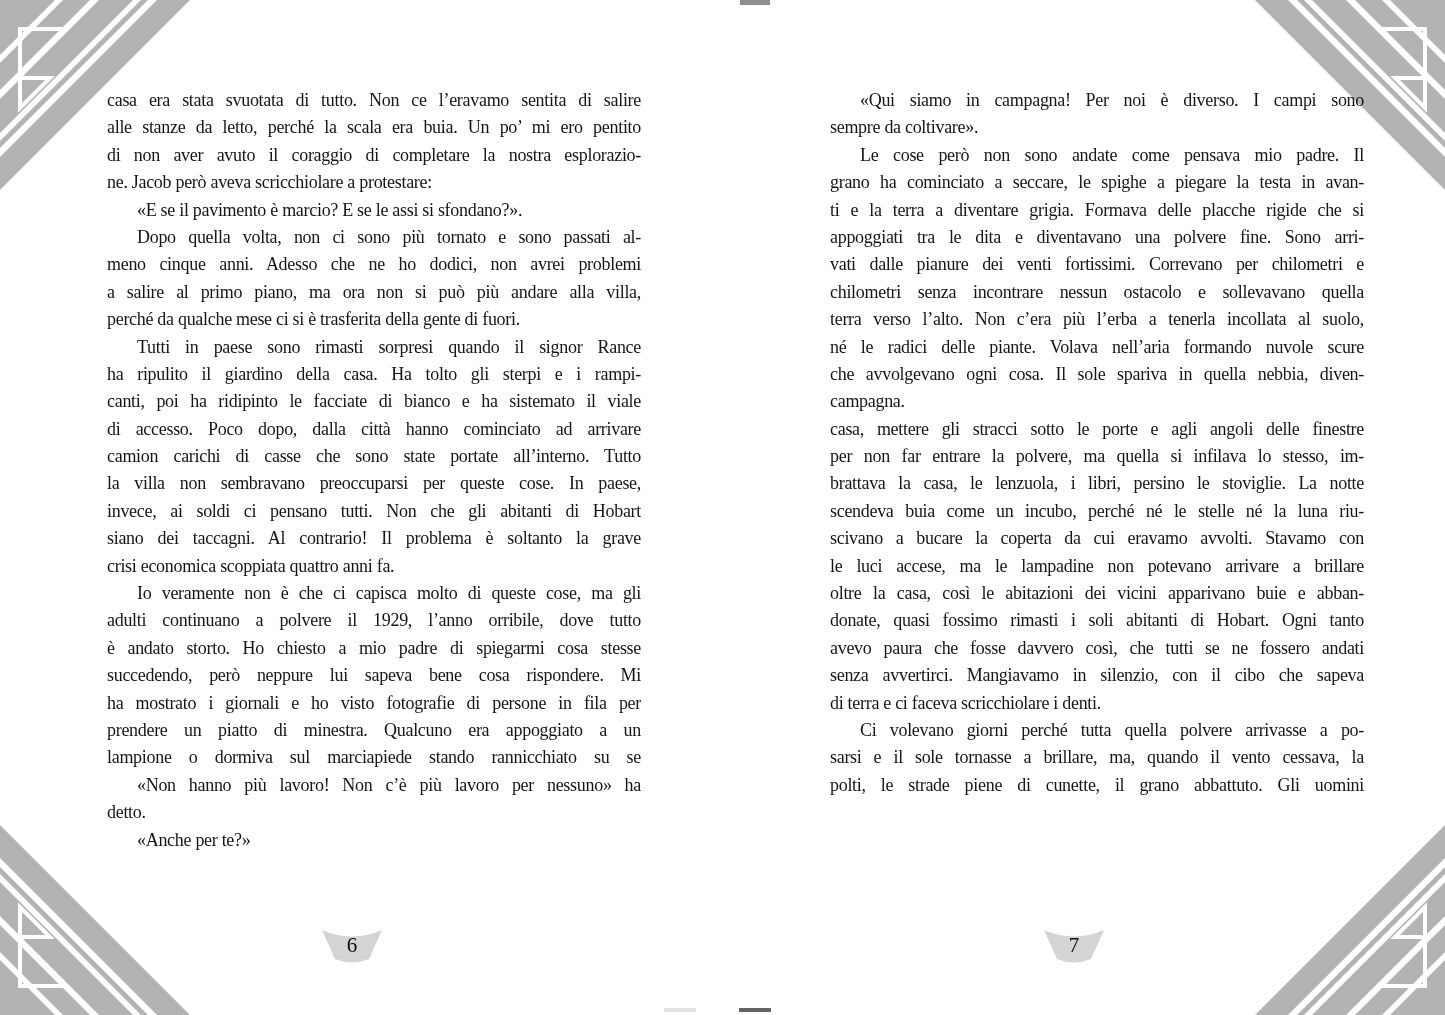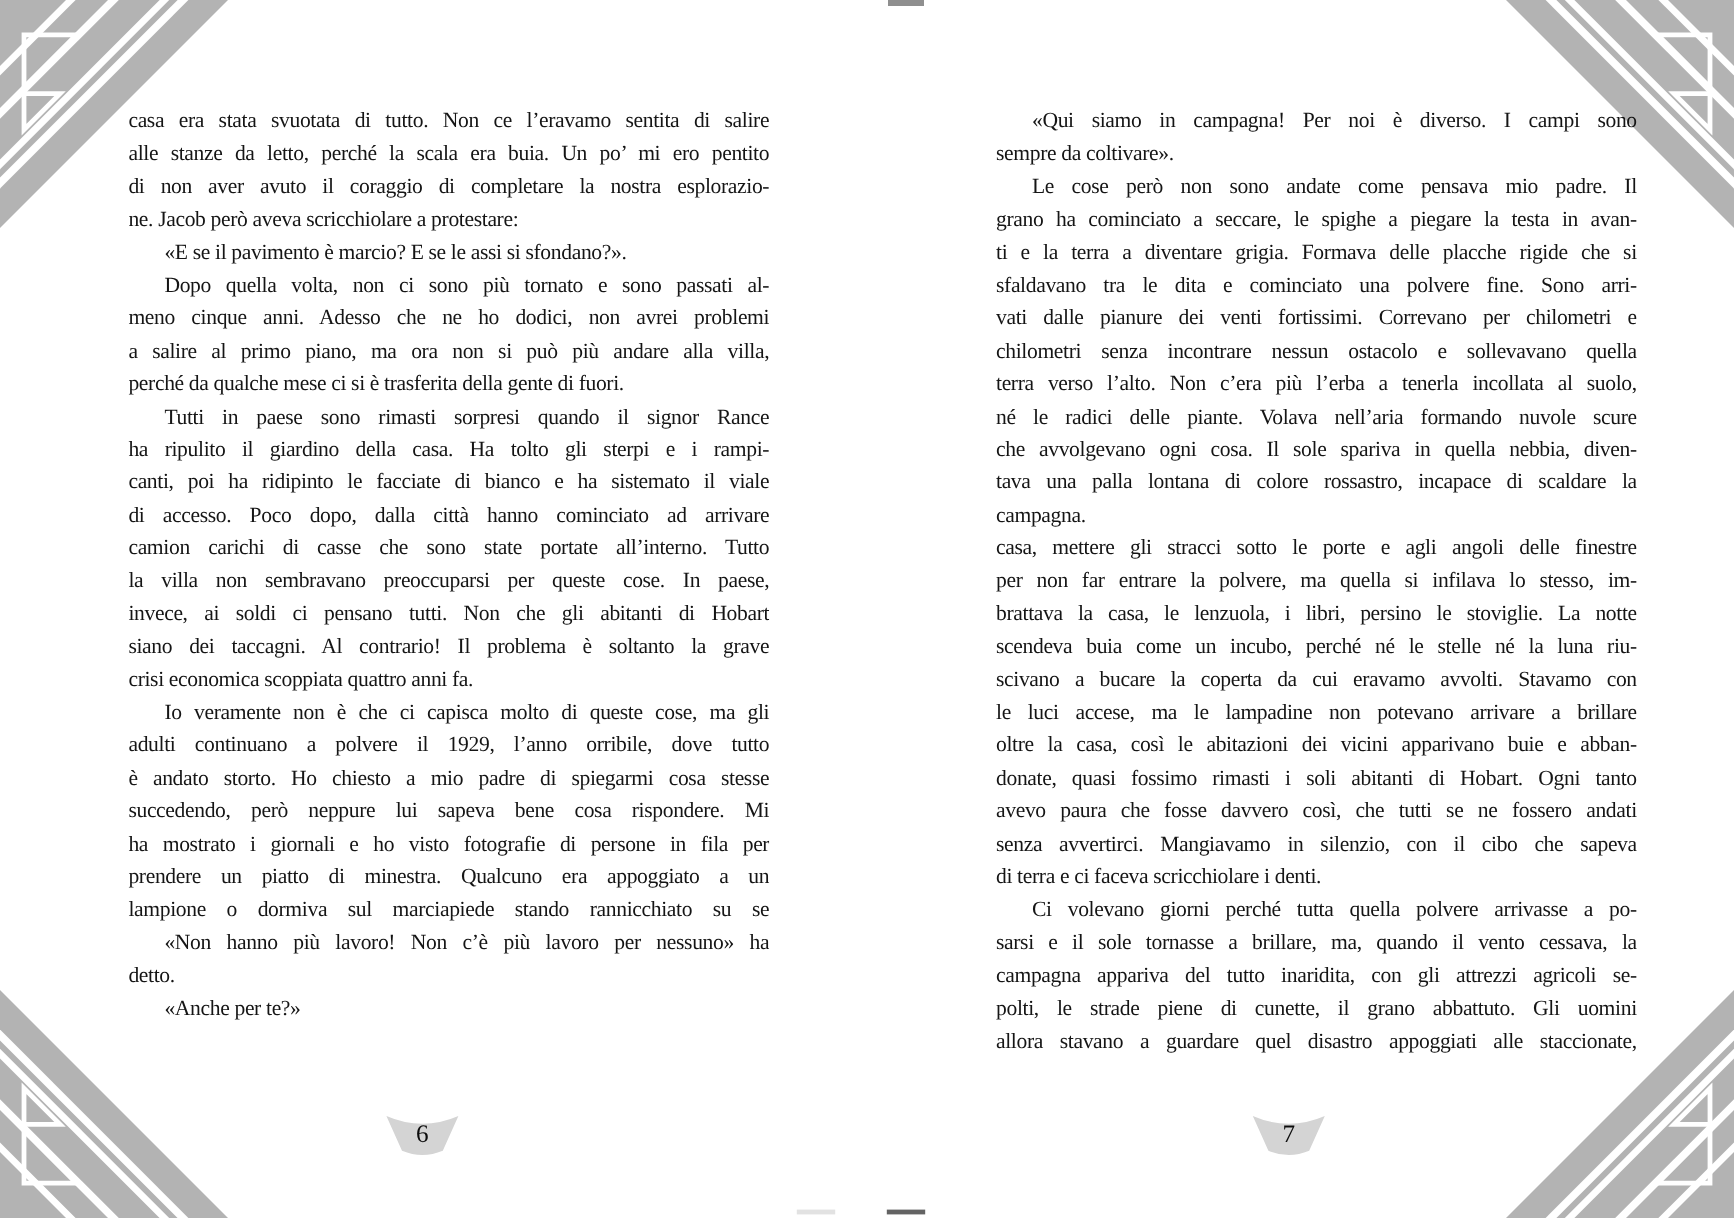--- a/index.html
+++ b/index.html
@@ -120,44 +120,41 @@
       <div class="line ind">«Non hanno più lavoro! Non c’è più lavoro per nessuno» ha</div>
       <div class="line last">detto.</div>
       <div class="line ind last">«Anche per te?»</div>
     </div>
   <div class="page-text right">
       <div class="line ind">«Qui siamo in campagna! Per noi è diverso. I campi sono</div>
       <div class="line last">sempre da coltivare».</div>
       <div class="line ind">Le cose però non sono andate come pensava mio padre. Il</div>
       <div class="line">grano ha cominciato a seccare, le spighe a piegare la testa in avan-</div>
       <div class="line">ti e la terra a diventare grigia. Formava delle placche rigide che si</div>
-      <div class="line">sfaldavano tra le dita e cominciato una polvere fine. Sono arri-</div>
+      <div class="line">appoggiati tra le dita e diventavano una polvere fine. Sono arri-</div>
       <div class="line">vati dalle pianure dei venti fortissimi. Correvano per chilometri e</div>
       <div class="line">chilometri senza incontrare nessun ostacolo e sollevavano quella</div>
       <div class="line">terra verso l’alto. Non c’era più l’erba a tenerla incollata al suolo,</div>
       <div class="line">né le radici delle piante. Volava nell’aria formando nuvole scure</div>
       <div class="line">che avvolgevano ogni cosa. Il sole spariva in quella nebbia, diven-</div>
-      <div class="line">tava una palla lontana di colore rossastro, incapace di scaldare la</div>
       <div class="line last">campagna.</div>
       <div class="line">casa, mettere gli stracci sotto le porte e agli angoli delle finestre</div>
       <div class="line">per non far entrare la polvere, ma quella si infilava lo stesso, im-</div>
       <div class="line">brattava la casa, le lenzuola, i libri, persino le stoviglie. La notte</div>
       <div class="line">scendeva buia come un incubo, perché né le stelle né la luna riu-</div>
       <div class="line">scivano a bucare la coperta da cui eravamo avvolti. Stavamo con</div>
       <div class="line">le luci accese, ma le lampadine non potevano arrivare a brillare</div>
       <div class="line">oltre la casa, così le abitazioni dei vicini apparivano buie e abban-</div>
       <div class="line">donate, quasi fossimo rimasti i soli abitanti di Hobart. Ogni tanto</div>
       <div class="line">avevo paura che fosse davvero così, che tutti se ne fossero andati</div>
       <div class="line">senza avvertirci. Mangiavamo in silenzio, con il cibo che sapeva</div>
       <div class="line last">di terra e ci faceva scricchiolare i denti.</div>
       <div class="line ind">Ci volevano giorni perché tutta quella polvere arrivasse a po-</div>
       <div class="line">sarsi e il sole tornasse a brillare, ma, quando il vento cessava, la</div>
-      <div class="line">campagna appariva del tutto inaridita, con gli attrezzi agricoli se-</div>
       <div class="line">polti, le strade piene di cunette, il grano abbattuto. Gli uomini</div>
-      <div class="line">allora stavano a guardare quel disastro appoggiati alle staccionate,</div>
     </div>
 
   <div class="pagenum pn-left">
     <svg viewBox="0 0 62 37">
       <path d="M1,1 Q31,14 61,1 L48,30 Q31,37 14,30 Z" fill="#d4d4d4"></path>
     </svg>
     <span class="num">6</span>
   </div>
   <div class="pagenum pn-right">
     <svg viewBox="0 0 62 37">

